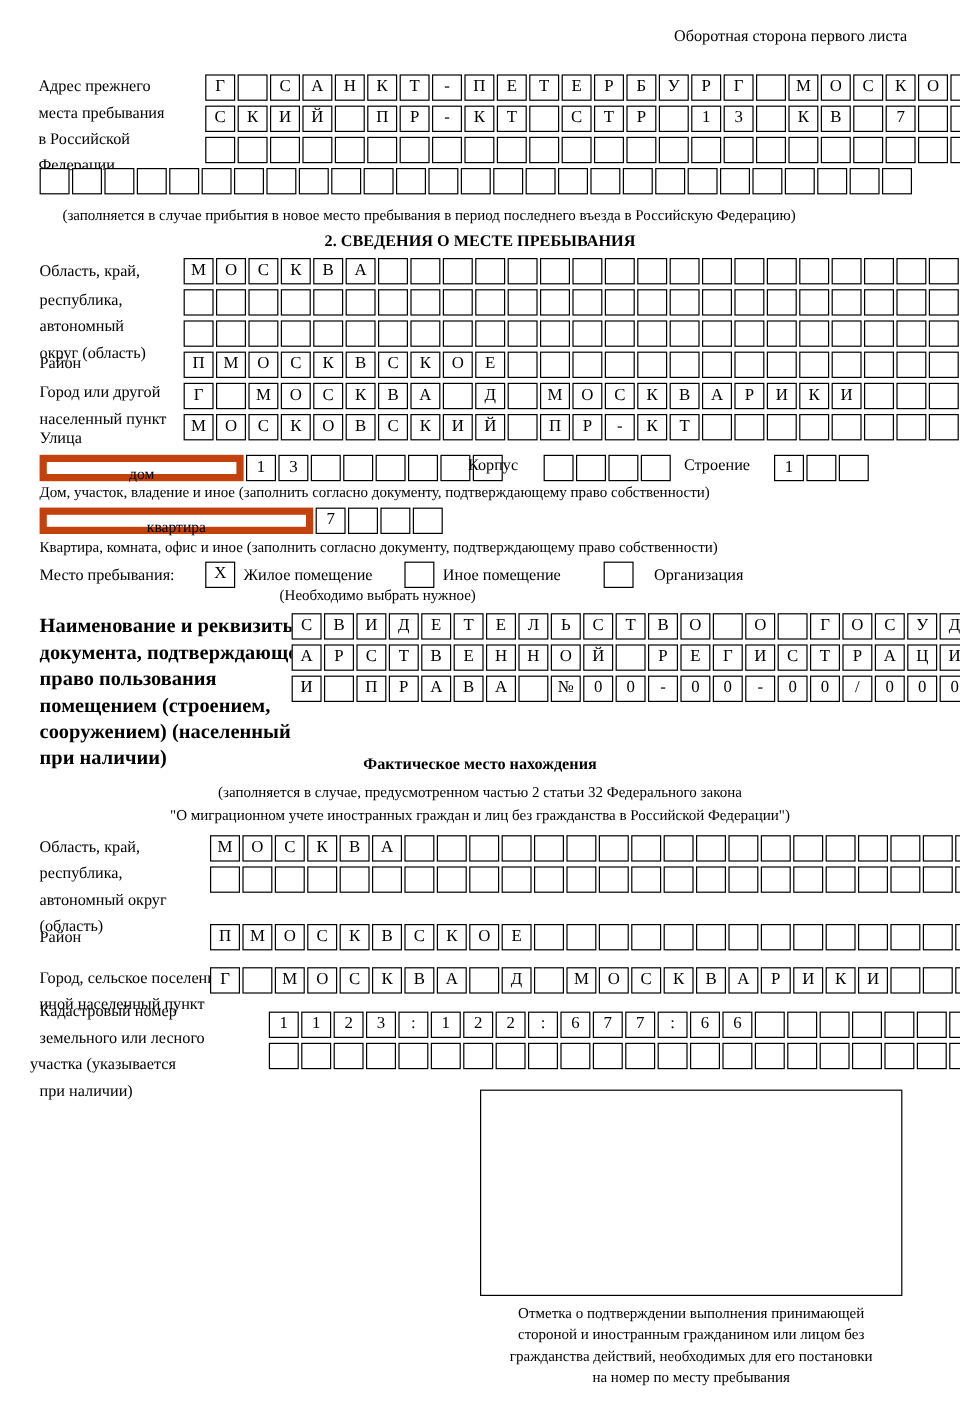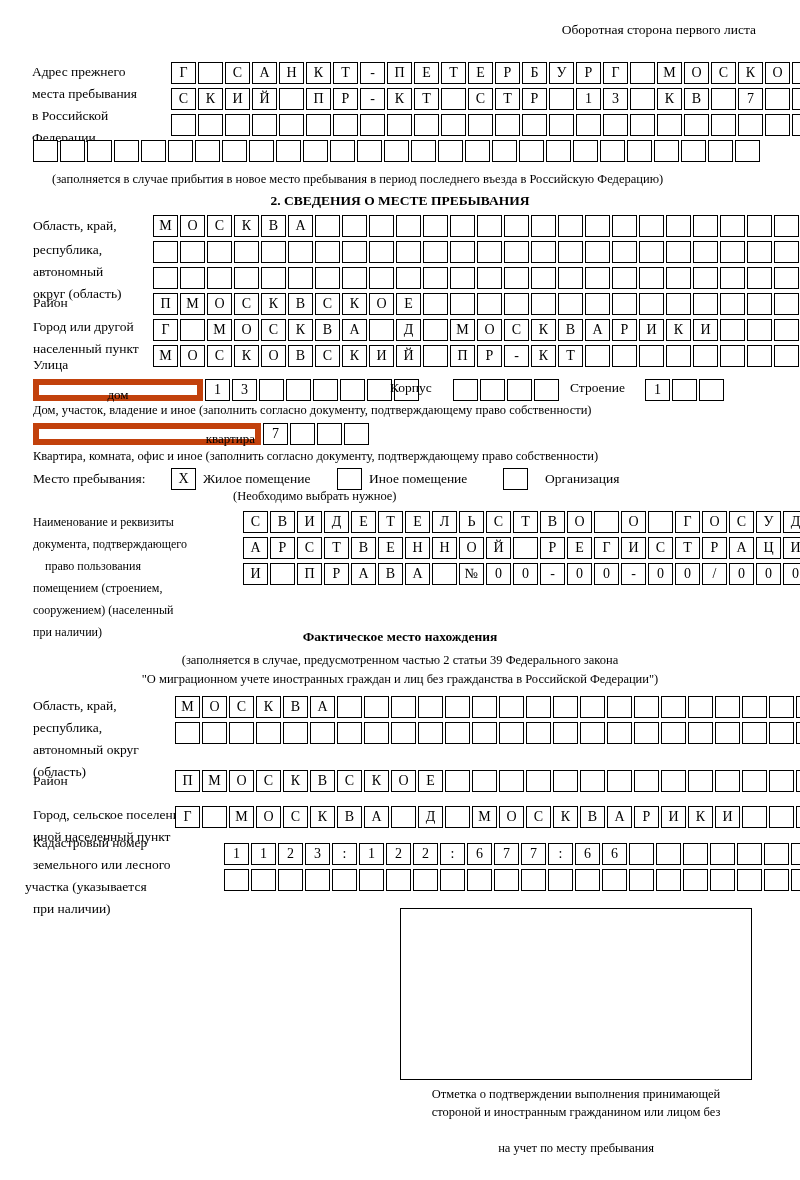--- a/index.html
+++ b/index.html
@@ -26,21 +26,21 @@
     top: 22px;
     font-size: 13.5px;
     white-space: nowrap;
   }
   .lbl {
     position: absolute;
     font-size: 13.5px;
     line-height: 20px;
     white-space: nowrap;
   }
-  .lbl.small { font-size: 12px; }
+  .lbl.small { font-size: 17px; font-weight: bold; }
   .row {
     position: absolute;
     display: flex;
     gap: 0px;
   }
   .cell {
     width: 25px;
     height: 22px;
     border: 1px solid #000;
     margin-right: 2px;
@@ -401,41 +401,41 @@
       <div class="cell"></div>
     </div>
   <div class="inline-label" style="left:570px; top:380px;">Строение</div>
   <div class="row" id="s2-stroenie" style="left:645px; top:379px;">
       <div class="cell">1</div>
       <div class="cell"></div>
       <div class="cell"></div>
     </div>
   <div class="note" style="left:33px; top:403px;">Дом, участок, владение и иное (заполнить согласно документу, подтверждающему право собственности)</div>
 
-  <div class="wide-box" style="position:absolute; left:33px; top:423px; width:228px;text-align:right;">квартира</div>
+  <div class="wide-box" style="position:absolute; left:33px; top:423px; width:228px;">квартира</div>
   <div class="row" id="s2-flat" style="left:263px; top:423px;">
       <div class="cell">7</div>
       <div class="cell"></div>
       <div class="cell"></div>
       <div class="cell"></div>
     </div>
   <div class="note" style="left:33px; top:449px;">Квартира, комната, офис и иное (заполнить согласно документу, подтверждающему право собственности)</div>
 
   <div class="lbl" style="left:33px; top:469px;">Место пребывания:</div>
   <div class="cell" style="position:absolute; left:171px; top:468px;">X</div>
   <div class="lbl" style="left:203px; top:469px;">Жилое помещение</div>
   <div class="cell" style="position:absolute; left:337px; top:468px;"></div>
   <div class="lbl" style="left:369px; top:469px;">Иное помещение</div>
   <div class="cell" style="position:absolute; left:503px; top:468px;"></div>
   <div class="lbl" style="left:545px; top:469px;">Организация</div>
   <div class="note" style="left:233px; top:489px;">(Необходимо выбрать нужное)</div>
 
   <div class="lbl small" style="left:33px; top:512px;">Наименование и реквизиты</div>
   <div class="lbl small" style="left:33px; top:534px;">документа, подтверждающего</div>
-  <div class="lbl small" style="left:33px; top:556px;margin-left:12px;">право пользования</div>
+  <div class="lbl small" style="left:33px; top:556px;">право пользования</div>
   <div class="lbl small" style="left:33px; top:578px;">помещением (строением,</div>
   <div class="lbl small" style="left:33px; top:600px;">сооружением) (населенный</div>
   <div class="lbl small" style="left:33px; top:622px;">при наличии)</div>
 
   <div class="row" id="s2-doc-0" style="left:243px; top:511px;">
       <div class="cell">С</div>
       <div class="cell">В</div>
       <div class="cell">И</div>
       <div class="cell">Д</div>
       <div class="cell">Е</div>
@@ -497,21 +497,21 @@
       <div class="cell">-</div>
       <div class="cell">0</div>
       <div class="cell">0</div>
       <div class="cell">/</div>
       <div class="cell">0</div>
       <div class="cell">0</div>
       <div class="cell">0</div>
     </div>
 
   <div class="sect-title" style="top:629px;">Фактическое место нахождения</div>
-  <div class="note" style="left:0; top:653px; width:800px; text-align:center;">(заполняется в случае, предусмотренном частью 2 статьи 39 Федерального закона</div>
+  <div class="note" style="left:0; top:653px; width:800px; text-align:center;">(заполняется в случае, предусмотренном частью 2 статьи 32 Федерального закона</div>
   <div class="note" style="left:0; top:672px; width:800px; text-align:center;">"О миграционном учете иностранных граждан и лиц без гражданства в Российской Федерации")</div>
 
   <div class="lbl" style="left:33px; top:696px;">Область, край,</div>
   <div class="lbl" style="left:33px; top:718px;">республика,</div>
   <div class="lbl" style="left:33px; top:740px;">автономный округ</div>
   <div class="lbl" style="left:33px; top:762px;">(область)</div>
 
   <div class="row" id="al-region-0" style="left:175px; top:696px;">
       <div class="cell">М</div>
       <div class="cell">О</div>
@@ -672,15 +672,16 @@
       <div class="cell"></div>
       <div class="cell"></div>
       <div class="cell"></div>
       <div class="cell"></div>
       <div class="cell"></div>
     </div>
 
   <div class="big-box" style="left:400px; top:908px; width:352px; height:172px;"></div>
   <div class="foot" style="left:380px; top:1104px; width:392px;">стороной и иностранным гражданином или лицом без</div>
   <div class="foot" style="left:380px; top:1086px; width:392px;">Отметка о подтверждении выполнения принимающей</div>
-  <div class="foot" style="left:380px; top:1140px; width:392px;">на учет по месту пребывания</div>
+  <div class="foot" style="left:380px; top:1122px; width:392px;">гражданства действий, необходимых для его постановки</div>
+  <div class="foot" style="left:380px; top:1140px; width:392px;">на номер по месту пребывания</div>
 
 </div>
 
 </body></html>

